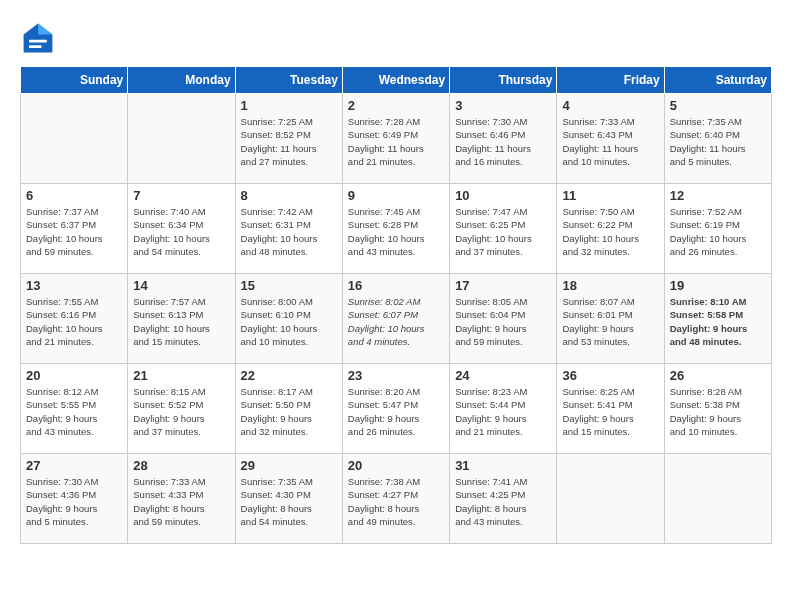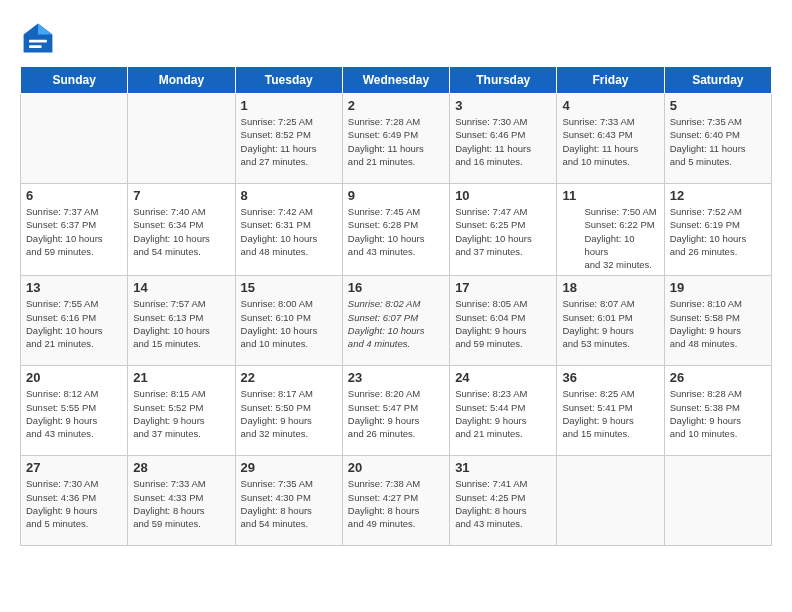--- a/index.html
+++ b/index.html
@@ -50,21 +50,21 @@
       width: 100%;
       border-collapse: collapse;
       table-layout: fixed;
     }
     thead tr th {
       background-color: #1565c0;
       color: #fff;
       font-size: 12px;
       font-weight: bold;
       padding: 6px 4px;
-      text-align: center;
+      text-align: right;
       border: 1px solid #fff;
     }
     tbody tr td {
       border: 1px solid #ccc;
       vertical-align: top;
       padding: 4px 5px;
       font-size: 10px;
       color: #333;
       min-height: 80px;
       height: 90px;
@@ -193,21 +193,21 @@
         </td>
         <td>
           <span class="day-number">10</span>
           <div class="day-info" style="white-space: pre-line;">Sunrise: 7:47 AM
 Sunset: 6:25 PM
 Daylight: 10 hours
 and 37 minutes.</div>
         </td>
         <td>
           <span class="day-number">11</span>
-          <div class="day-info" style="white-space: pre-line; margin-left: 22px;">Sunrise: 7:50 AM
+          <div class="day-info" style="white-space: pre-line;">Sunrise: 7:50 AM
 Sunset: 6:22 PM
 Daylight: 10 hours
 and 32 minutes.</div>
         </td>
         <td>
           <span class="day-number">12</span>
           <div class="day-info" style="white-space: pre-line;">Sunrise: 7:52 AM
 Sunset: 6:19 PM
 Daylight: 10 hours
 and 26 minutes.</div>
@@ -251,21 +251,21 @@
         </td>
         <td>
           <span class="day-number">18</span>
           <div class="day-info" style="white-space: pre-line;">Sunrise: 8:07 AM
 Sunset: 6:01 PM
 Daylight: 9 hours
 and 53 minutes.</div>
         </td>
         <td>
           <span class="day-number">19</span>
-          <div class="day-info" style="white-space: pre-line;">Sunrise: 8:10 AM
+          <div class="day-info" style="white-space: pre-line; font-weight: bold;">Sunrise: 8:10 AM
 Sunset: 5:58 PM
 Daylight: 9 hours
 and 48 minutes.</div>
         </td>
       </tr>
       <tr>
         <td>
           <span class="day-number">20</span>
           <div class="day-info" style="white-space: pre-line;">Sunrise: 8:12 AM
 Sunset: 5:55 PM

